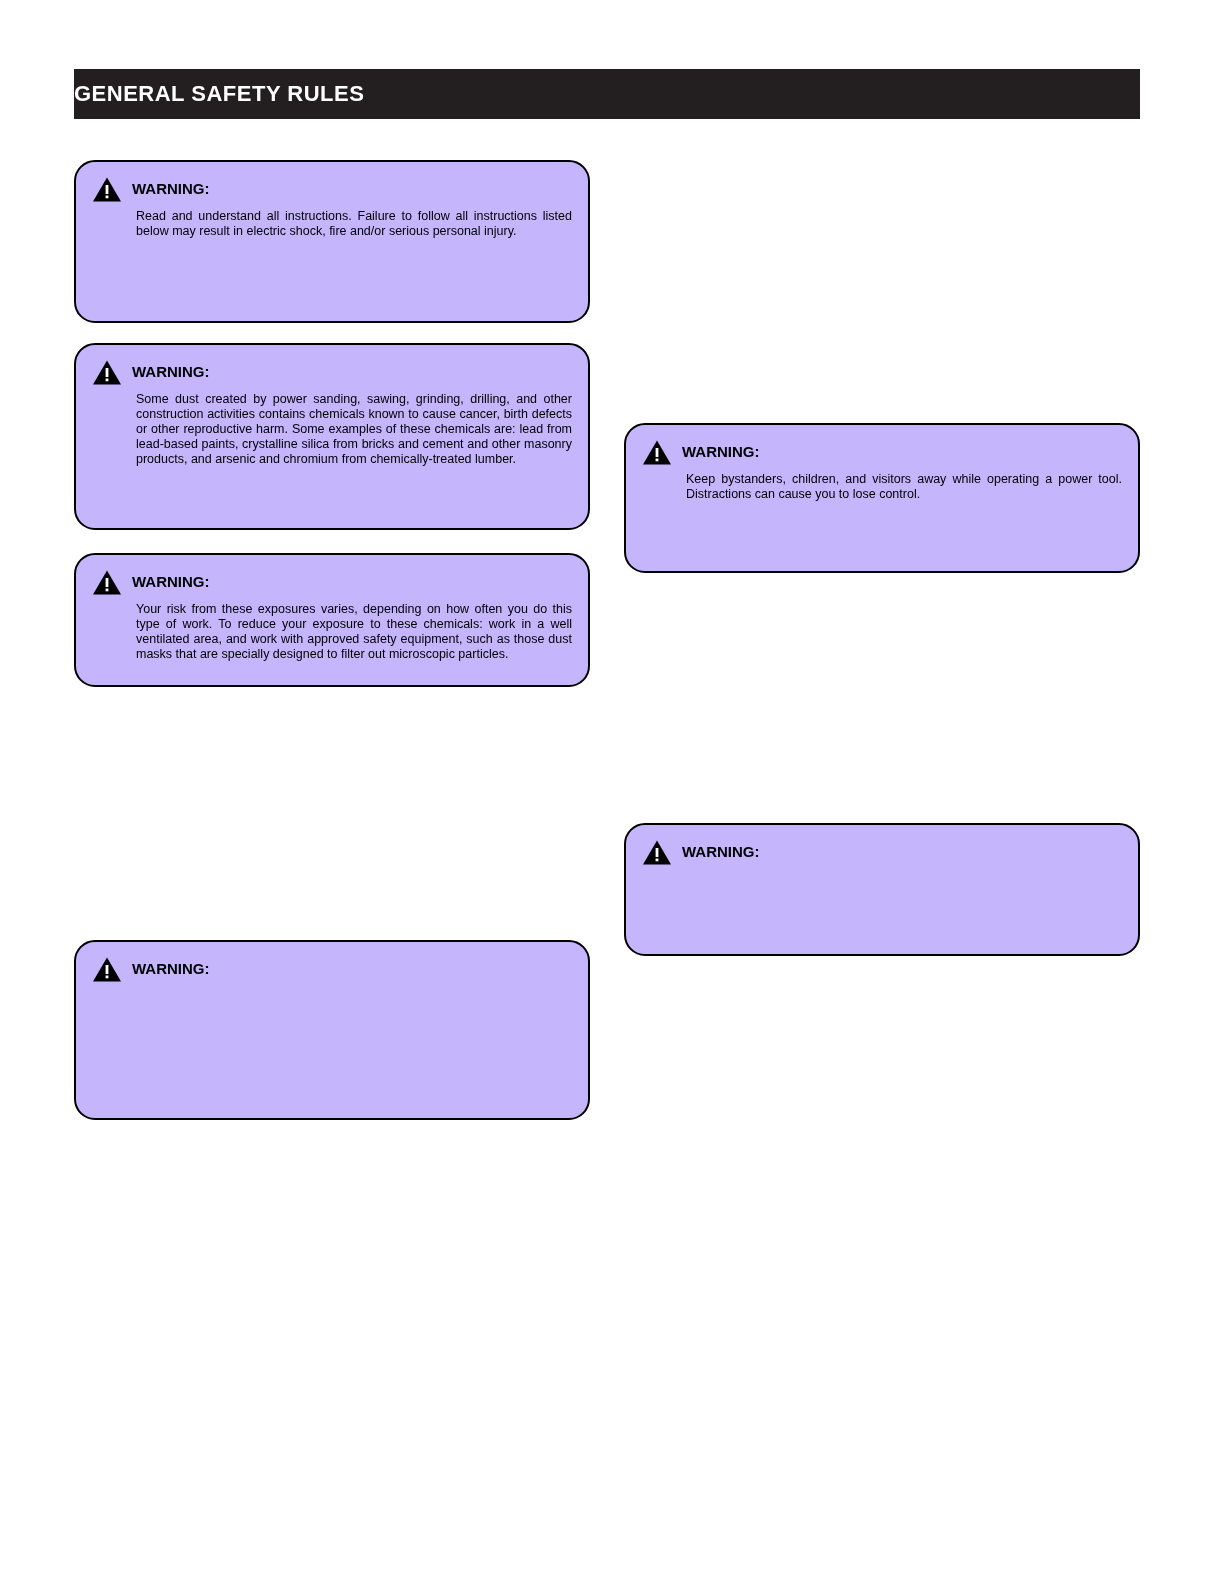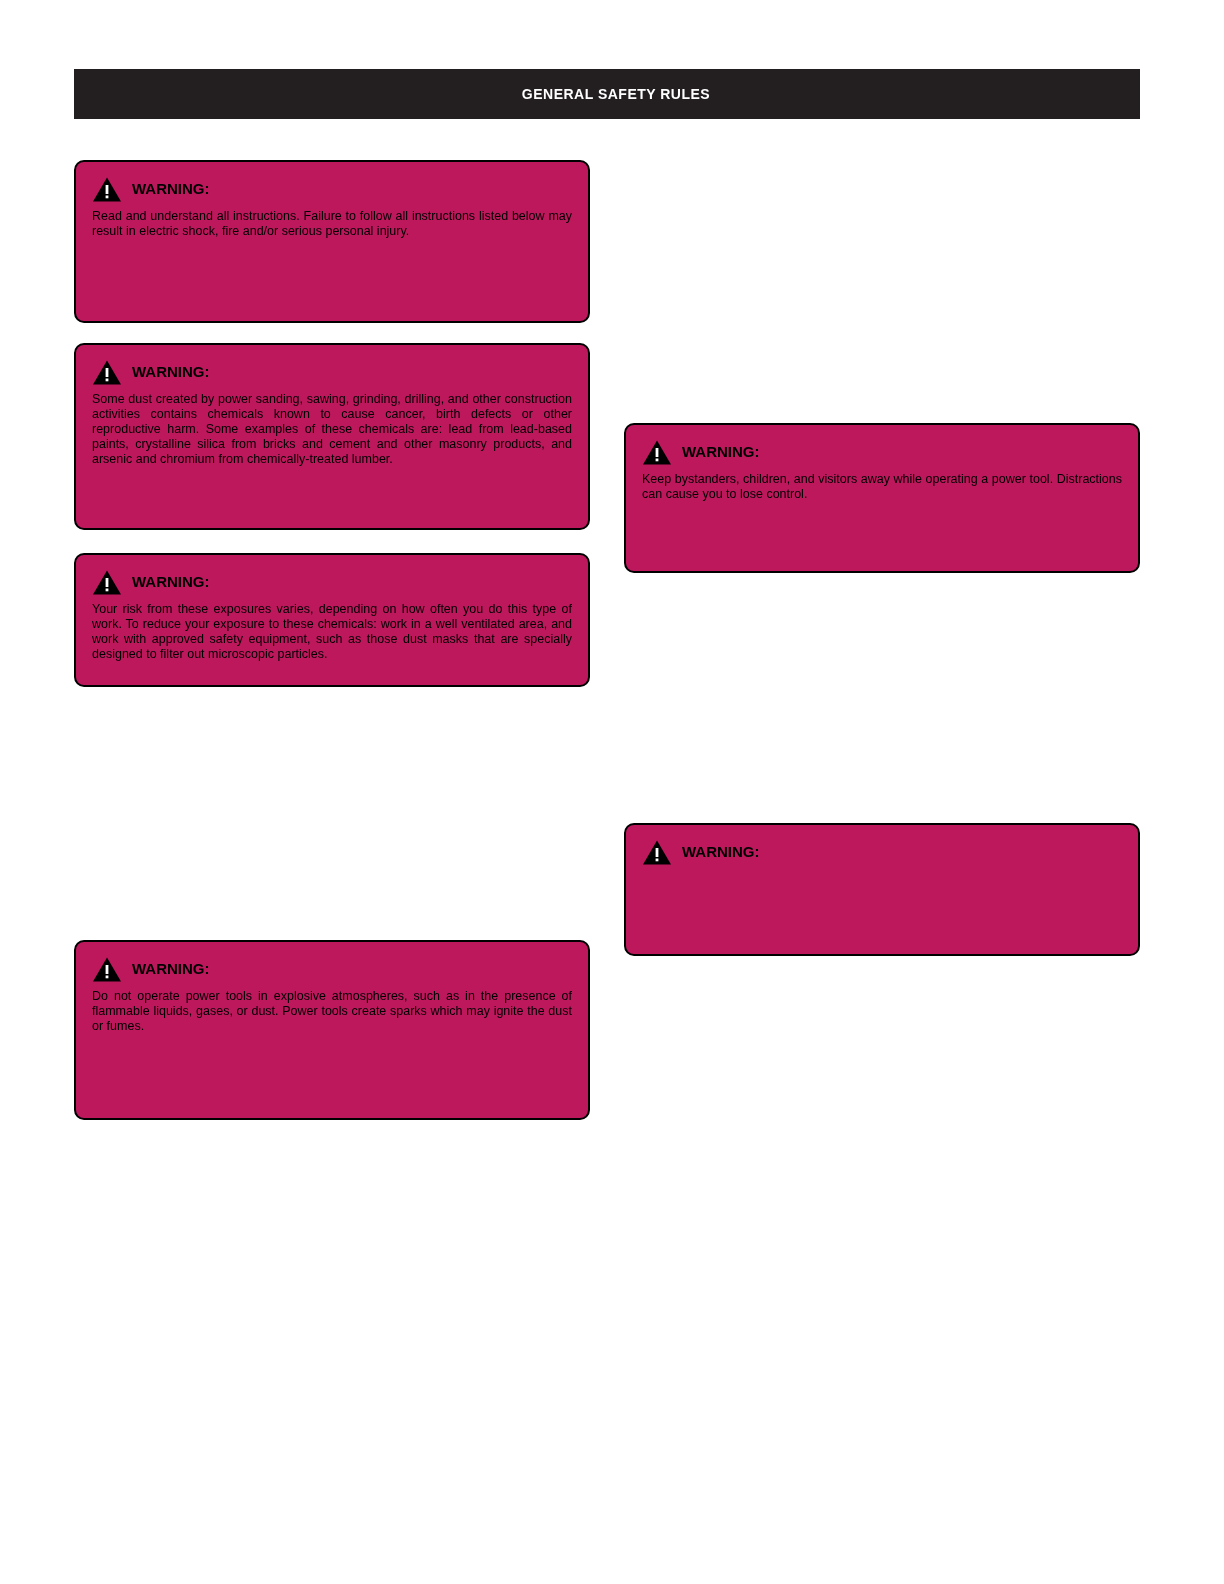--- a/index.html
+++ b/index.html
@@ -25,36 +25,34 @@
   .header-bar {
     position: absolute;
     left: 74px;
     top: 69px;
     width: 1066px;
     height: 50px;
     background: #231f20;
   }
   .header-bar .header-title {
     color: #ffffff;
-    font-size: 14px;
+    font-size: 22px;
     font-weight: bold;
     letter-spacing: 0.5px;
     line-height: 50px;
-    padding-left: 18px;
     white-space: nowrap;
-    text-align: center;
   }
 
   
   .warn-box {
     position: absolute;
     border: 2.5px solid #000000;
-    border-radius: 10px;
+    border-radius: 21px;
     box-sizing: border-box;
-    background: #be185d;
+    background: #c4b5fd;
   }
   .warn-head {
     display: flex;
     align-items: flex-start;
     padding: 14px 16px 0 16px;
   }
   .warn-tri {
     flex: 0 0 auto;
     width: 30px;
     height: 27px;
@@ -64,20 +62,21 @@
     font-size: 15px;
     font-weight: bold;
     line-height: 26px;
     white-space: nowrap;
   }
   .warn-body {
     padding: 6px 16px 12px 16px;
     font-size: 12.5px;
     line-height: 15px;
     text-align: justify;
+    margin-left: 44px;
   }
 
   .footnote {
     position: absolute;
     left: 124px;
     top: 1611px;
     width: 420px;
     font-size: 10px;
     line-height: 12px;
   }
@@ -135,21 +134,20 @@
 
   <div class="warn-box" style="left:74px; top:940px; width:516px; height:180px;">
     <div class="warn-head">
       <svg class="warn-tri" viewBox="0 0 30 27">
         <path d="M15 1.5 L29 25.5 L1 25.5 Z" fill="#000000"></path>
         <rect x="13.6" y="9" width="2.8" height="9" fill="#ffffff"></rect>
         <rect x="13.6" y="19.5" width="2.8" height="2.8" fill="#ffffff"></rect>
       </svg>
       <span class="warn-label">WARNING:</span>
     </div>
-    <div class="warn-body">Do not operate power tools in explosive atmospheres, such as in the presence of flammable liquids, gases, or dust. Power tools create sparks which may ignite the dust or fumes.</div>
   </div>
 
   <div class="warn-box" style="left:624px; top:423px; width:516px; height:150px;">
     <div class="warn-head">
       <svg class="warn-tri" viewBox="0 0 30 27">
         <path d="M15 1.5 L29 25.5 L1 25.5 Z" fill="#000000"></path>
         <rect x="13.6" y="9" width="2.8" height="9" fill="#ffffff"></rect>
         <rect x="13.6" y="19.5" width="2.8" height="2.8" fill="#ffffff"></rect>
       </svg>
       <span class="warn-label">WARNING:</span>

